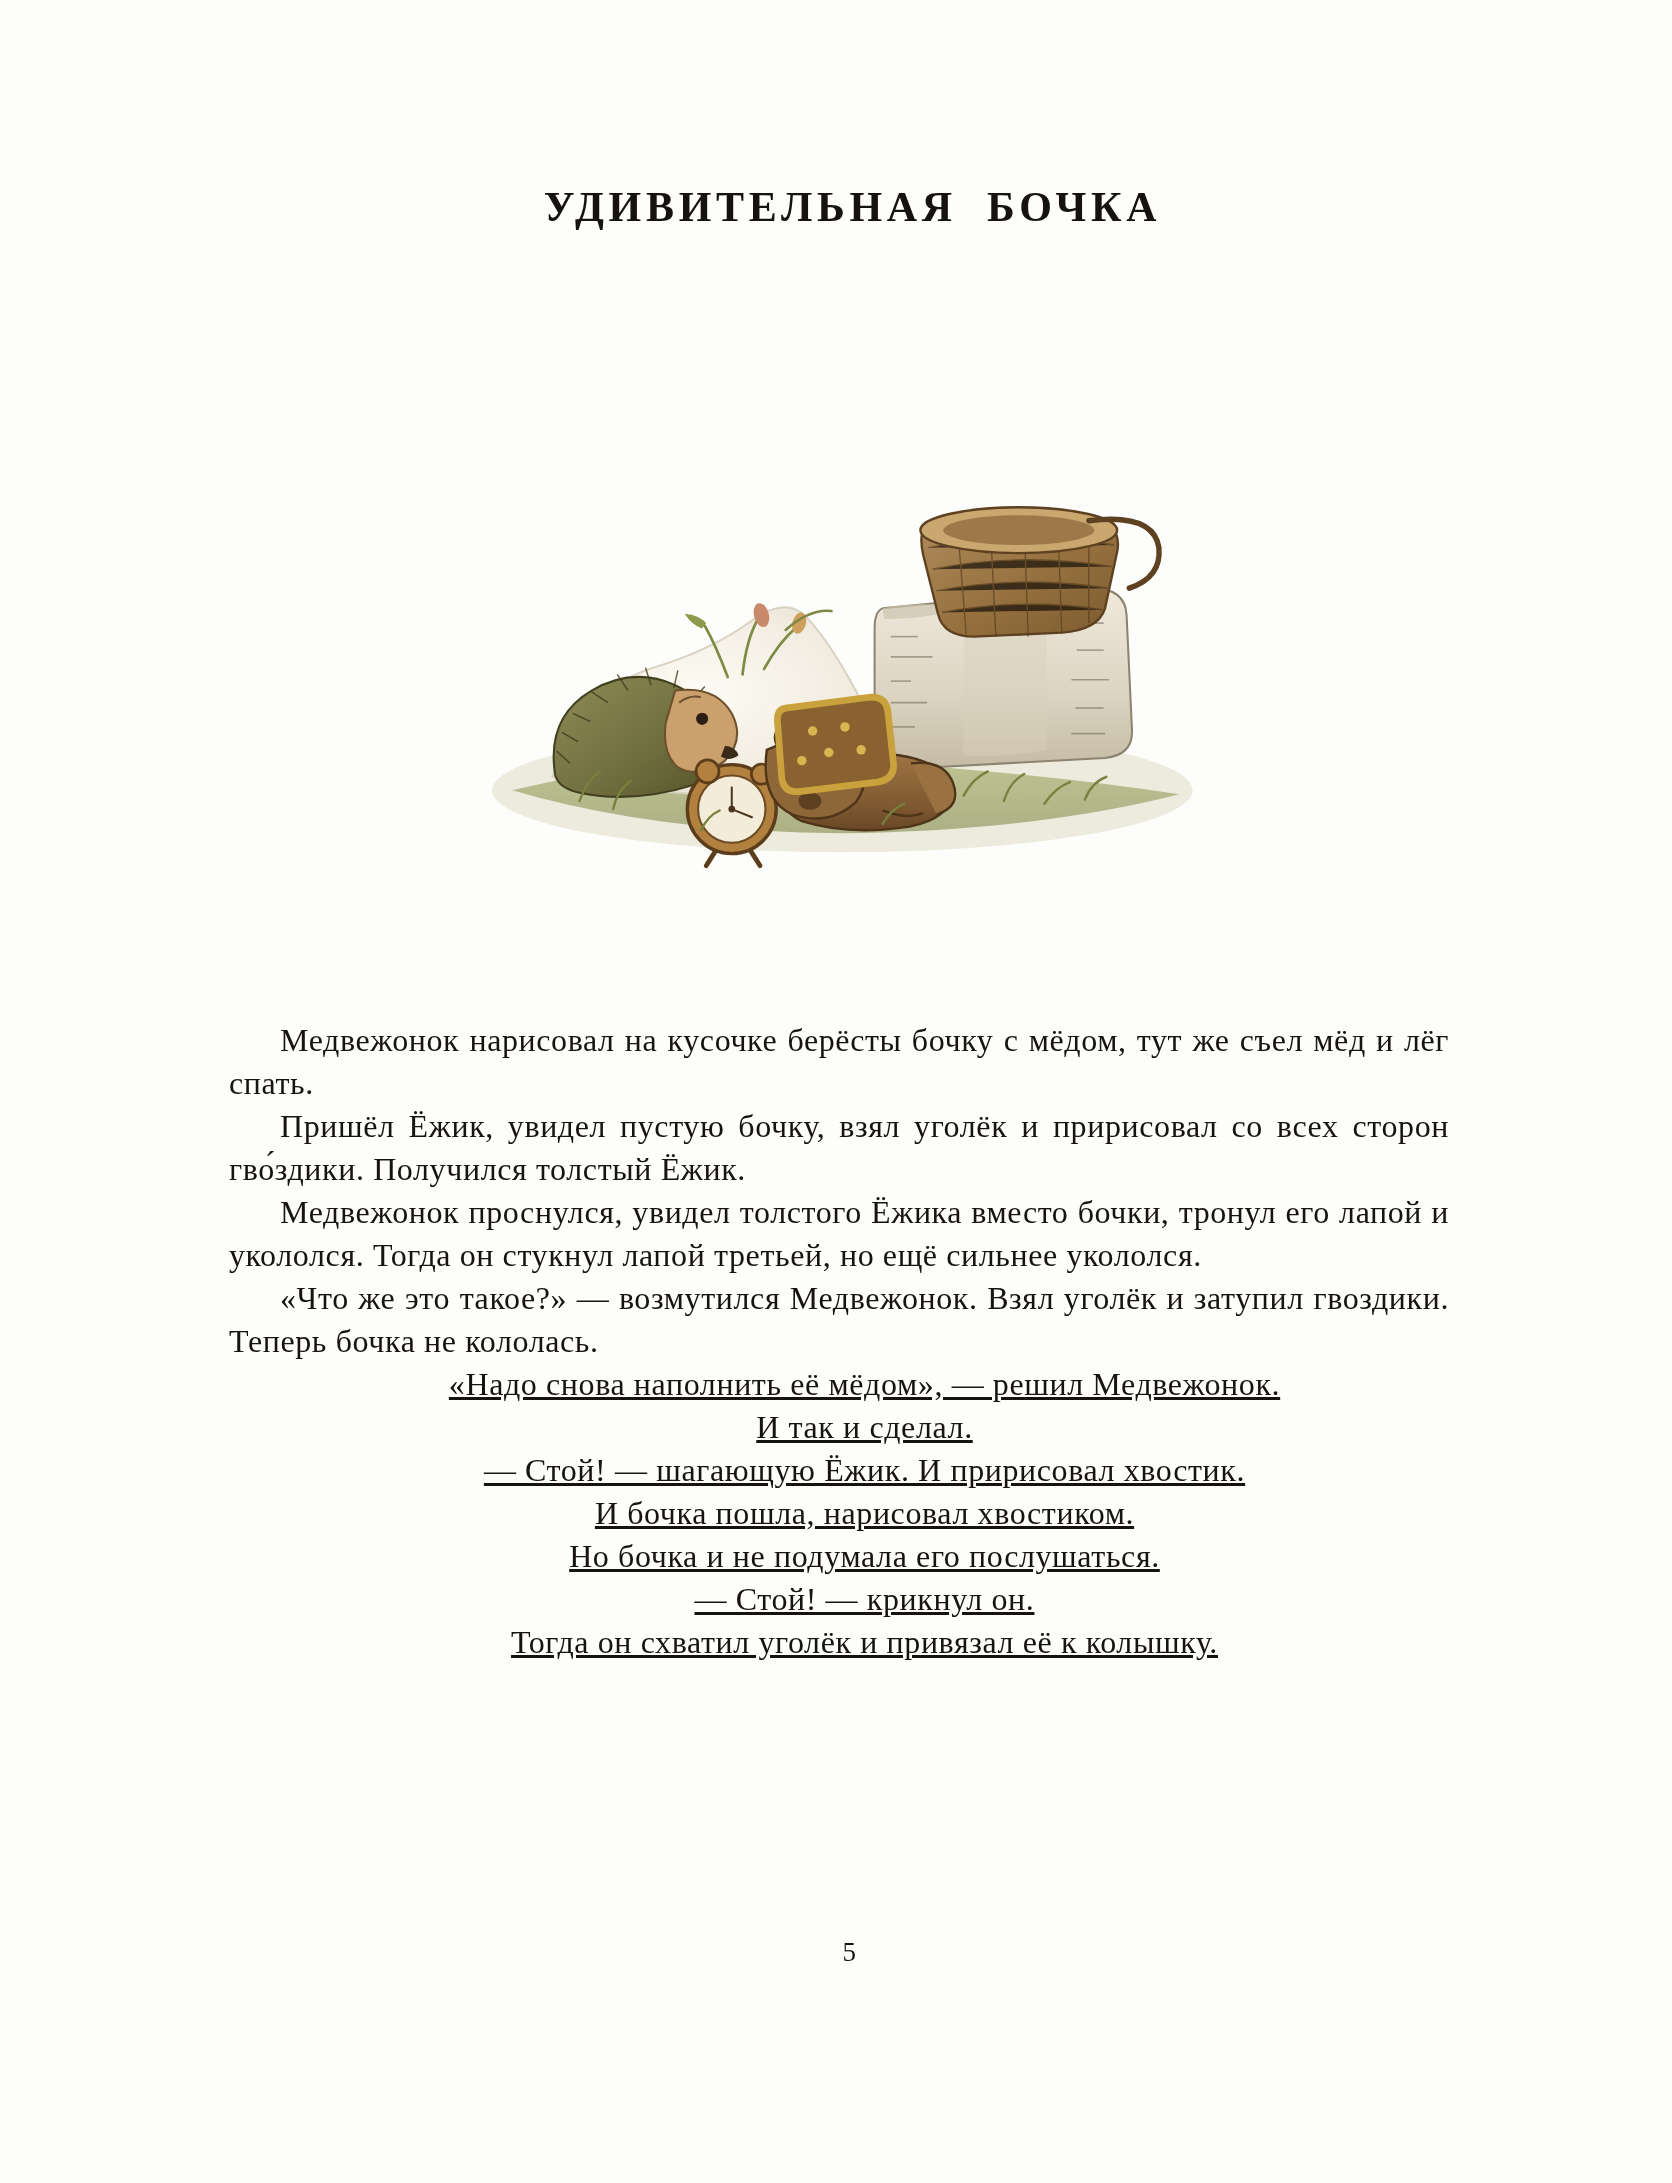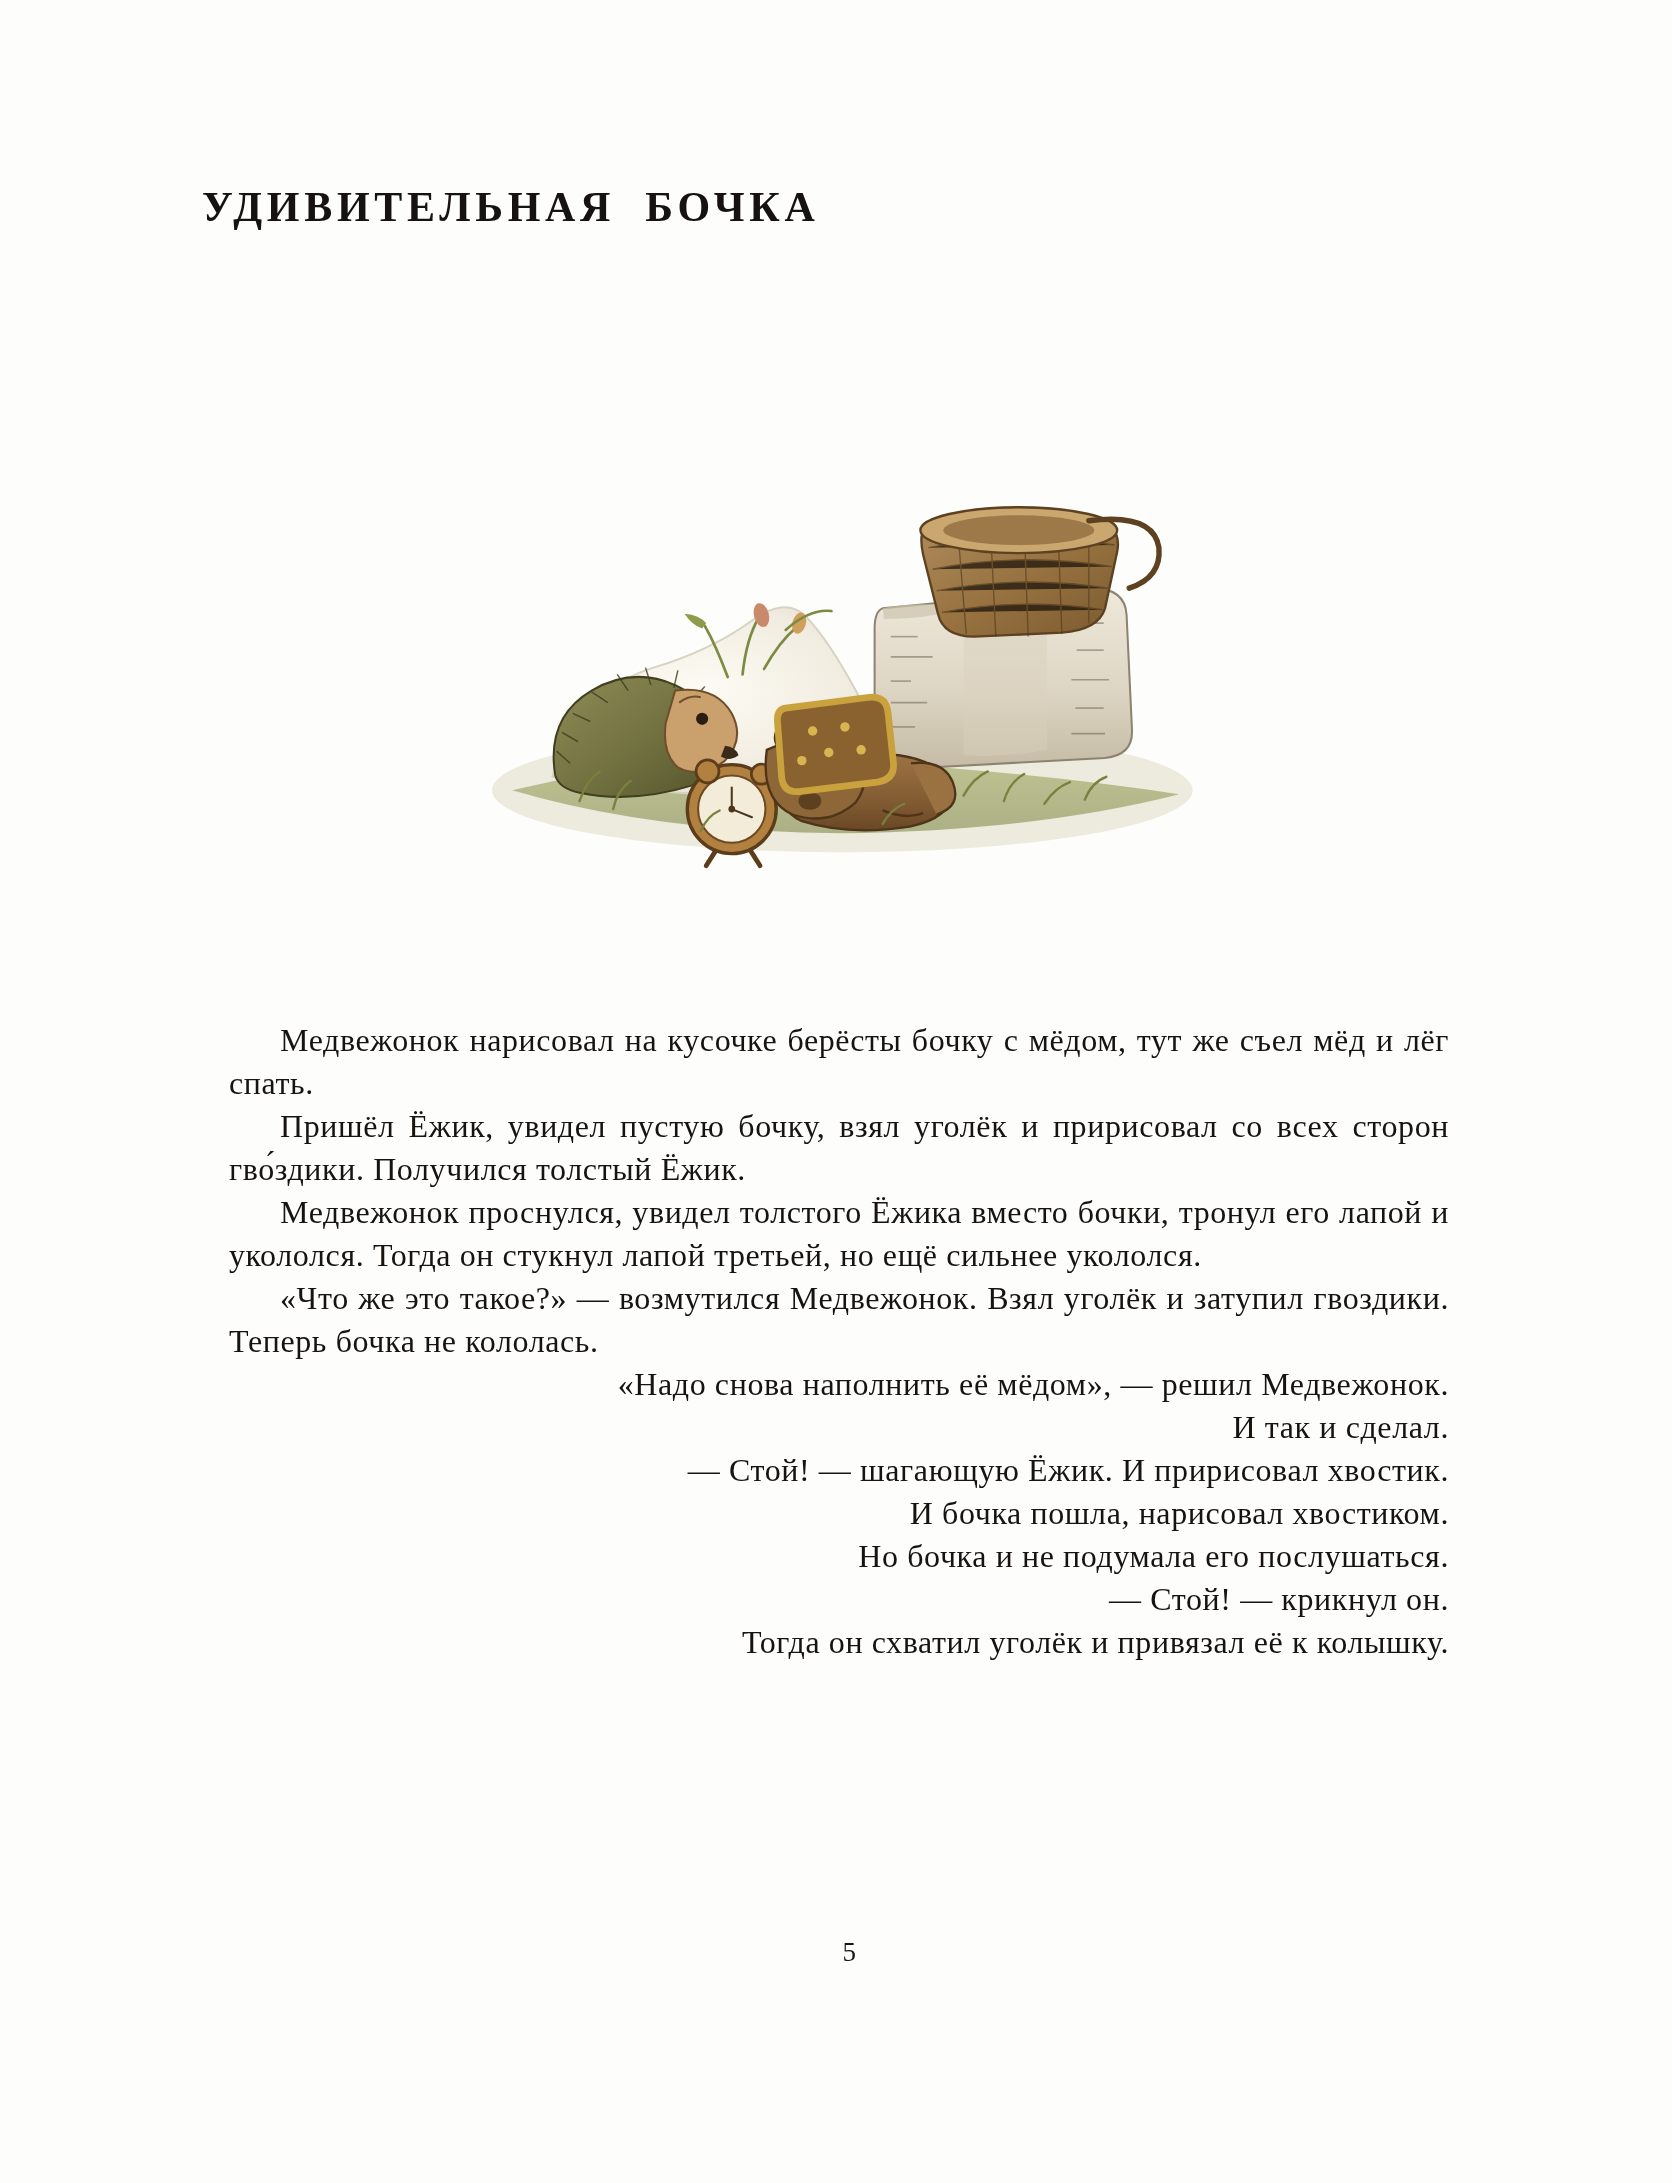--- a/index.html
+++ b/index.html
@@ -24,21 +24,21 @@
 
   .page-inner {
     position: absolute;
     left: 182px;
     top: 121px;
     width: 1321px;
     height: 1954px;
   }
 
   .title {
-    text-align: left;
+    text-align: center;
     font-family: "Liberation Serif", serif;
     font-size: 42px;
     font-weight: bold;
     letter-spacing: 4.7px;
     word-spacing: 15px;
     color: #16120f;
     margin: 62px 0 0 0;
     padding-left: 20px;
   }
 
@@ -64,21 +64,22 @@
     text-align: justify;
     letter-spacing: 0.6px;
   }
   .body-text p {
     margin: 0;
     text-indent: 51px;
     -webkit-hyphens: none;
     hyphens: none;
   }
   .body-text p.noj {
-    text-align: right;
+    text-align: center;
+    text-decoration: underline;
   }
 
   .folio {
     position: absolute;
     left: 0;
     right: 0;
     top: 1816px;
     text-align: center;
     font-family: "Liberation Serif", serif;
     font-size: 27px;

